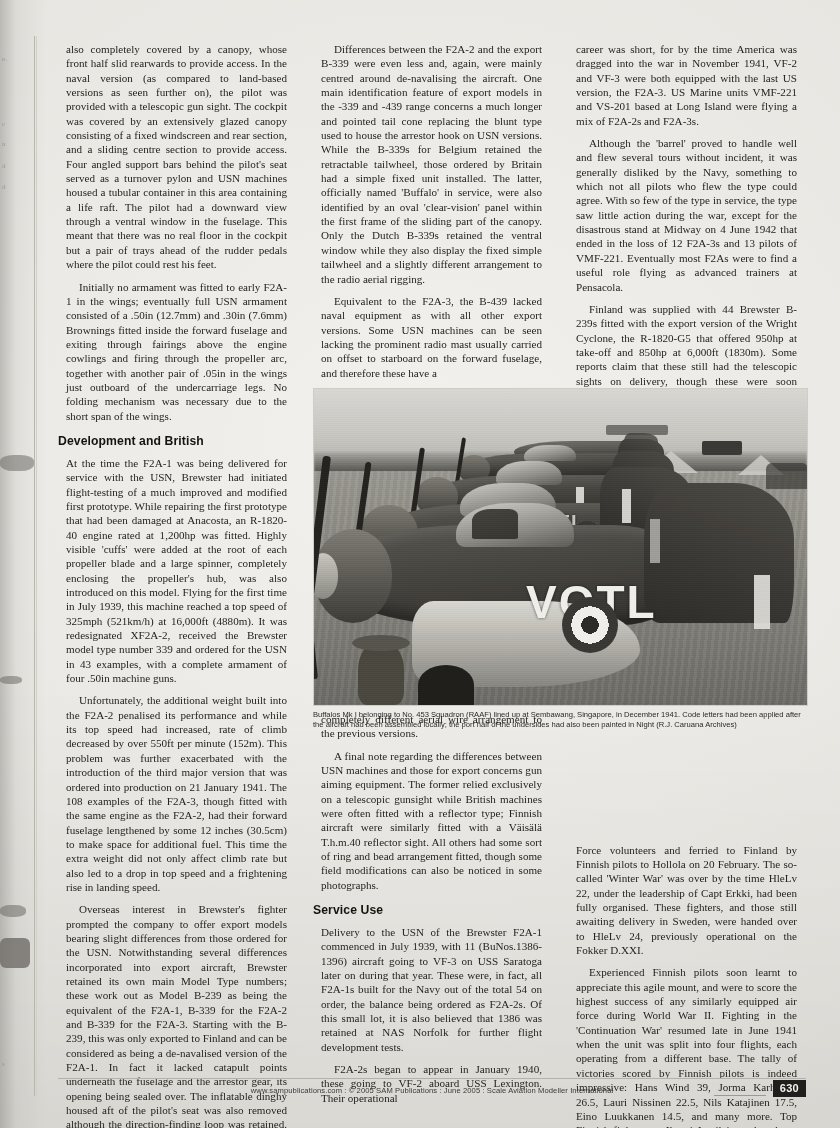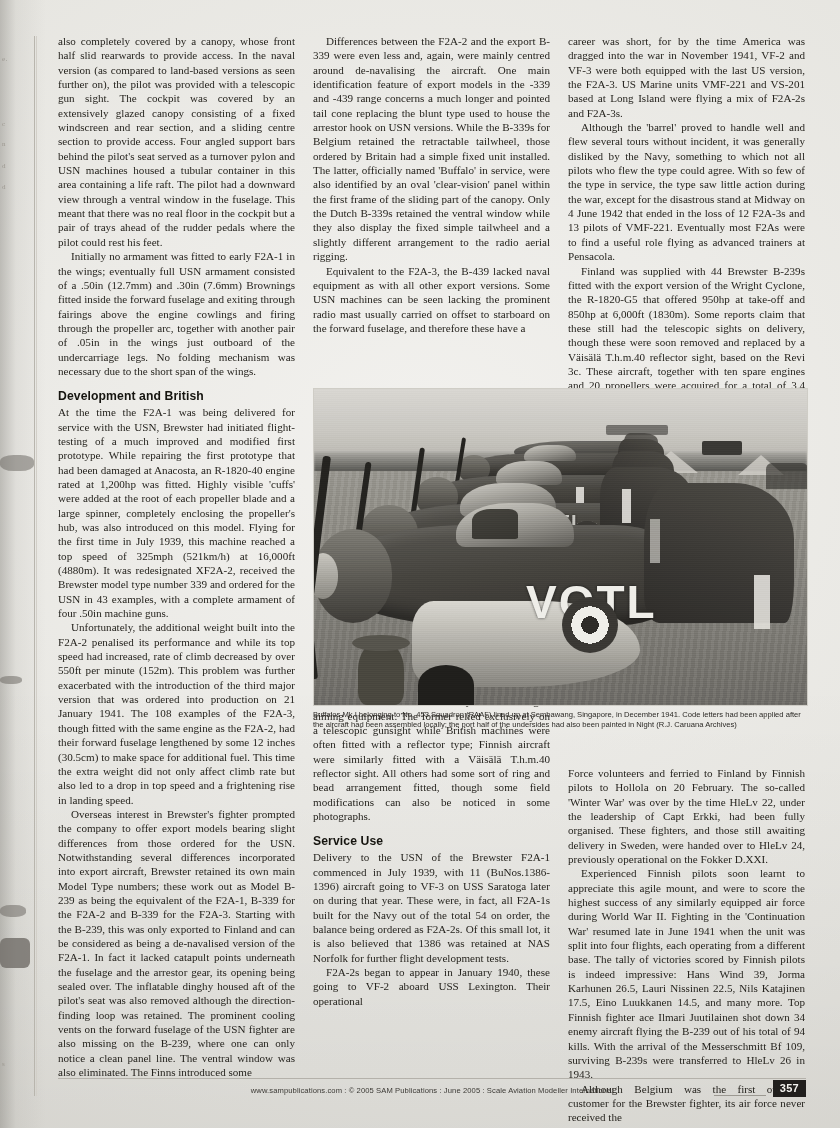--- a/index.html
+++ b/index.html
@@ -35,21 +35,21 @@
   .content{position:relative;z-index:2;}
 
   
   .cols{
     position:absolute;left:58px;top:34px;width:748px;
     display:flex;gap:18px;
   }
   .col{width:237px;}
 
   p{
-    margin:0;
+    margin:8px;
     font-size:11.1px;
     line-height:14.35px;
     text-align:justify;
     color:#26241f;
     text-indent:0;
     -webkit-font-smoothing:antialiased;
   }
   p.ind{text-indent:13px;}
   h2{
     margin:11px 0 2px 0;
@@ -278,17 +278,17 @@
 
         <div style="position:absolute;inset:0;background:repeating-linear-gradient(0deg,rgba(255,255,255,.035) 0 1px,rgba(0,0,0,.035) 1px 2px);mix-blend-mode:overlay;"></div>
       </div>
       <div class="caption">Buffalos Mk I belonging to No. 453 Squadron (RAAF) lined up at Sembawang, Singapore, in December 1941. Code letters had been applied after the aircraft had been assembled locally; the port half of the undersides had also been painted in Night (R.J. Caruana Archives)</div>
     </div>
 
     <div class="footer">
       <div class="footer-rule"></div>
       <div class="footer-text">www.sampublications.com : © 2005 SAM Publications : June 2005 : Scale Aviation Modeller International</div>
       <div class="page-rule"></div>
-      <div class="pagebox">357</div>
+      <div class="pagebox">630</div>
     </div>
 
   </div>
 </div>
 
 </body></html>

